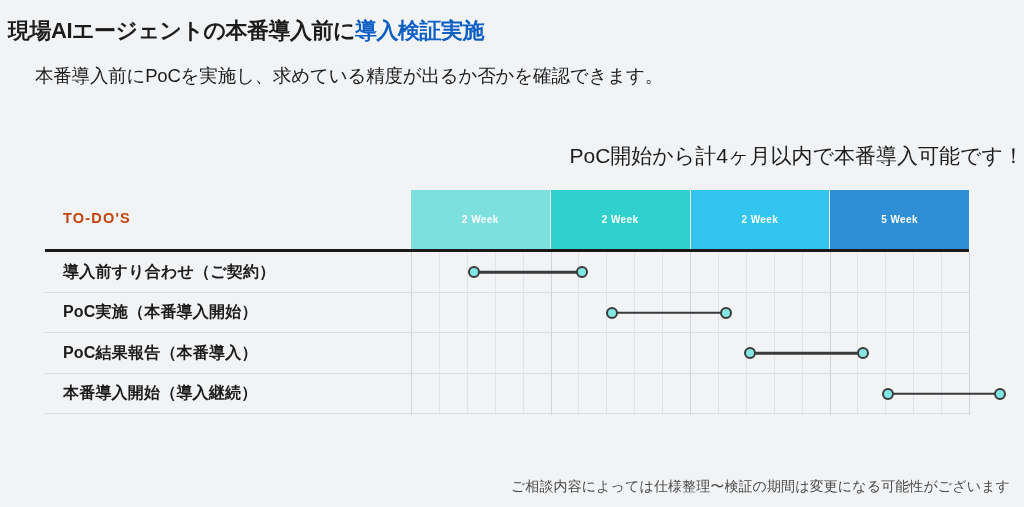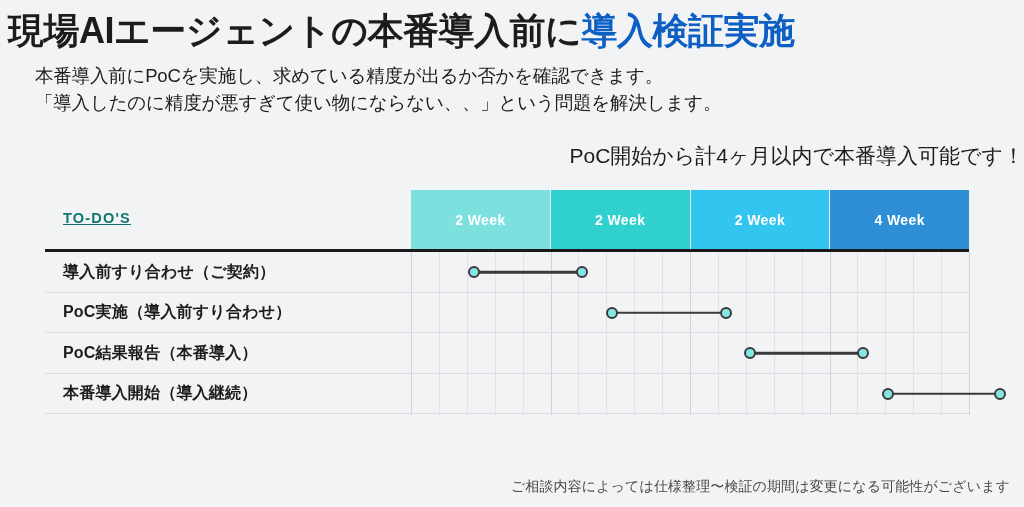--- a/index.html
+++ b/index.html
@@ -8,21 +8,21 @@
     background:#f2f3f5;
     font-family:"Liberation Sans","DejaVu Sans",sans-serif;
     color:#1c1c1c;
     position:relative;
     overflow:hidden;
   }
 
   
   .title {
     position:absolute; left:8px; top:10px;
-    font-size:36px; font-weight:bold; letter-spacing:-0.5px;
+    font-size:22px; font-weight:bold; letter-spacing:-0.5px;
     line-height:42px; white-space:nowrap;
   }
   .title .accent { color:#0d5fc4; }
 
   .subtitle {
     position:absolute; left:8px; top:62px;
     font-size:18.5px; line-height:27px; color:#1c1c1c;
     letter-spacing:-0.2px; white-space:nowrap;
   }
   .subtitle div { height:27px;margin-left:27px; }
@@ -37,31 +37,30 @@
   .gantt {
     position:absolute; left:45px; top:190px;
     width:924px; height:225px;
   }
 
   .gantt-head { position:relative; height:59px; }
 
   .todos-label {
     position:absolute; left:18px; top:20px;
     font-size:14.5px; font-weight:bold; letter-spacing:1.2px;
-    color:#0f766e;
-    text-decoration:underline;
+    color:#c2410c;
   }
 
   .head-cells {
     position:absolute; left:366px; top:0; width:558px; height:59px;
     display:flex;
   }
   .head-cell {
     flex:1 1 0; display:flex; align-items:center; justify-content:center;
-    color:#ffffff; font-size:14px; font-weight:bold; letter-spacing:0.4px;
+    color:#ffffff; font-size:10px; font-weight:bold; letter-spacing:0.4px;
     border-right:1.5px solid #f2f3f5;
   }
   .head-cell:last-child { border-right:none; }
 
   .thick-rule {
     position:absolute; left:0; top:59px; width:924px; height:3px;
     background:#1a1a1a;
   }
 
   .gantt-body {
@@ -109,41 +108,40 @@
 </style>
 </head>
 <body>
 
 <div class="title">
   <span>現場AIエージェントの本番導入前に</span><span class="accent">導入検証実施</span>
 </div>
 
 <div class="subtitle">
   <div>本番導入前にPoCを実施し、求めている精度が出るか否かを確認できます。</div>
-  <div>「導入したのに精度が悪すぎて使い物にならない、、」という問題を解決します。</div>
 </div>
 
 <div class="lead">PoC開始から計4ヶ月以内で本番導入可能です！</div>
 
 <div class="gantt">
 
   <div class="gantt-head">
     <div class="todos-label">TO-DO'S</div>
     <div class="head-cells">
       <div class="head-cell" style="background: rgb(124, 224, 222);">
         <span>2 Week</span>
       </div>
       <div class="head-cell" style="background: rgb(47, 208, 205);">
         <span>2 Week</span>
       </div>
       <div class="head-cell" style="background: rgb(49, 197, 240);">
         <span>2 Week</span>
       </div>
       <div class="head-cell" style="background: rgb(46, 143, 214);">
-        <span>4 Week</span>
+        <span>5 Week</span>
       </div>
     </div>
   </div>
 
   <div class="thick-rule"></div>
 
   <div class="gantt-body">
     <div class="grid" id="grid">
         <span class="major" style="left: 0px;"></span>
         <span style="left: 27.9px;"></span>
@@ -171,21 +169,21 @@
     <div class="row" style="top:0px;">
       <div class="row-label">導入前すり合わせ（ご契約）</div>
       <div class="bar" id="bar0" style="left: 422.916px; width: 119.97px;">
         <div class="line"></div>
         <div class="dot start"></div>
         <div class="dot end"></div>
       </div>
     </div>
 
     <div class="row" style="top:40.5px;">
-      <div class="row-label">PoC実施（導入前すり合わせ）</div>
+      <div class="row-label">PoC実施（本番導入開始）</div>
       <div class="bar" id="bar1" style="left: 561.3px; width: 126.108px;">
         <div class="line"></div>
         <div class="dot start"></div>
         <div class="dot end"></div>
       </div>
     </div>
 
     <div class="row" style="top:81px;">
       <div class="row-label">PoC結果報告（本番導入）</div>
       <div class="bar" id="bar2" style="left: 699.126px; width: 124.434px;">

